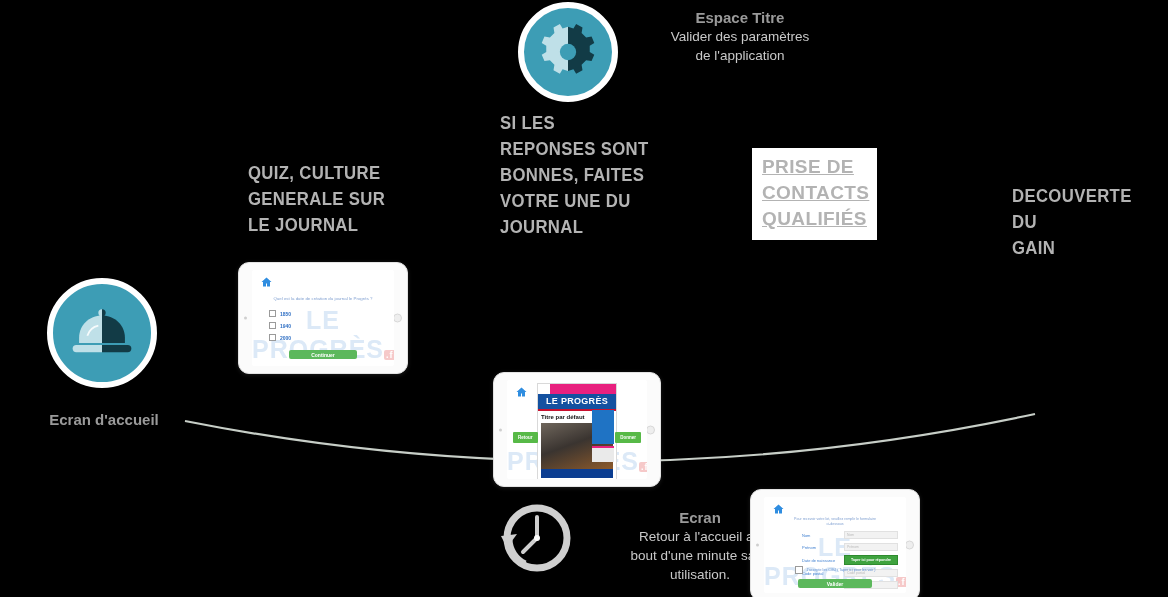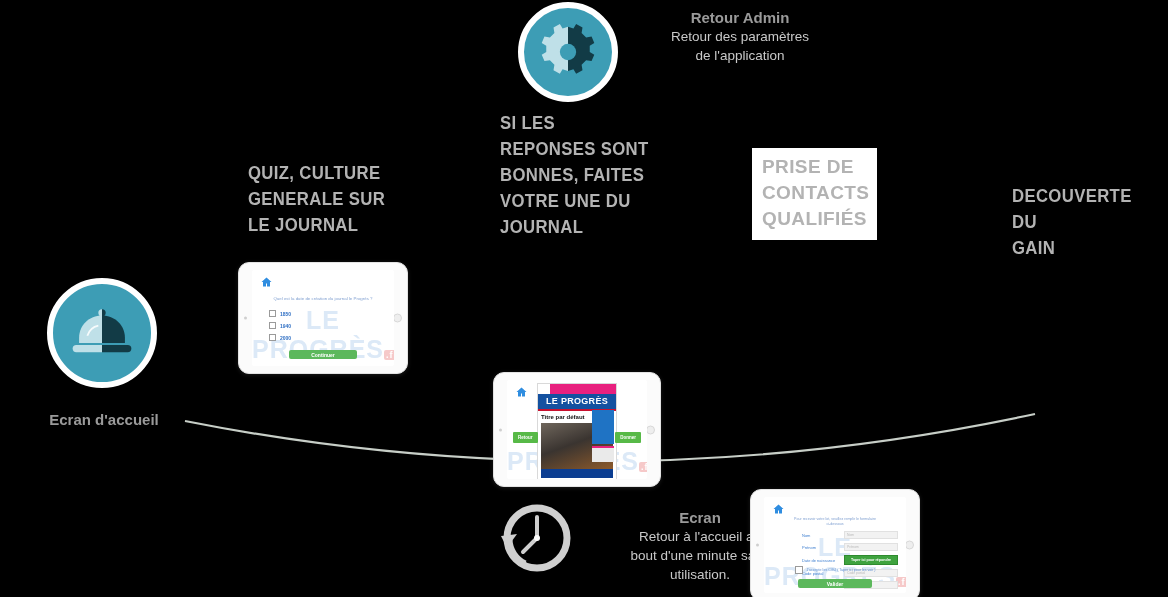--- a/index.html
+++ b/index.html
@@ -10,21 +10,21 @@
 
   
   .badge{border-radius:50%;background:#3d9db5;border:6px solid #ffffff;box-sizing:border-box;
          display:flex;align-items:center;justify-content:center;}
 
   
   .headline{color:#b3b3b3;font-weight:bold;font-size:19px;line-height:26px;
             letter-spacing:.4px;text-transform:uppercase;
             font-family:"Liberation Sans Narrow","Liberation Sans",sans-serif;
             transform:scaleX(.88);transform-origin:left top;white-space:pre-line;}
-  .headline.boxed{background:#ffffff;padding:6px 10px 8px 10px;transform:none;}
+  .headline.boxed{background:#ffffff;padding:6px 10px 8px 10px;transform:none;text-decoration:underline;}
 
   
   .cap-title{color:#9a9a9a;font-weight:bold;font-size:15px;line-height:19px;}
   .cap-sub{color:#c9c9c9;font-size:13.5px;line-height:19px;}
   .cap-center{text-align:center;}
 
   
   .tablet{background:#fbfbfb;border:1px solid #e2e2e2;border-radius:11px;
           box-shadow:0 1px 4px rgba(255,255,255,.10);box-sizing:border-box;
           position:relative;display:flex;align-items:center;justify-content:center;}
@@ -105,22 +105,22 @@
         <path fill="#bfe0e8" d="M32 4l6 2 3-5 7 4-1 6 5 5 6-1 3 7-5 3 0 7 5 3-3 7-6-1-5 5 1 6-7 4-3-5-6 2-6-2-3 5-7-4 1-6-5-5-6 1-3-7 5-3 0-7-5-3 3-7 6 1 5-5-1-6 7-4 3 5z"></path>
         <circle cx="32" cy="32" r="9" fill="#3d9db5"></circle>
       </g>
       <g clip-path="url(#clipR)">
         <path fill="#123b46" d="M32 4l6 2 3-5 7 4-1 6 5 5 6-1 3 7-5 3 0 7 5 3-3 7-6-1-5 5 1 6-7 4-3-5-6 2-6-2-3 5-7-4 1-6-5-5-6 1-3-7 5-3 0-7-5-3 3-7 6 1 5-5-1-6 7-4 3 5z"></path>
         <circle cx="32" cy="32" r="9" fill="#3d9db5"></circle>
       </g>
     </svg>
   </div>
   <div class="abs" style="left:630px;top:8px;width:220px;">
-    <div class="cap-title cap-center">Retour Admin</div>
-    <div class="cap-sub cap-center label-sub">Retour des paramètres
+    <div class="cap-title cap-center">Espace Titre</div>
+    <div class="cap-sub cap-center label-sub">Valider des paramètres
 de l'application</div>
   </div>
 
   <div class="abs badge" style="left:47px;top:278px;width:110px;height:110px;">
     <svg width="66" height="56" viewBox="0 0 72 60">
       <defs>
         <clipPath id="dL">
             <rect x="0" y="0" width="36" height="60"></rect>
           </clipPath>
         <clipPath id="dR">

